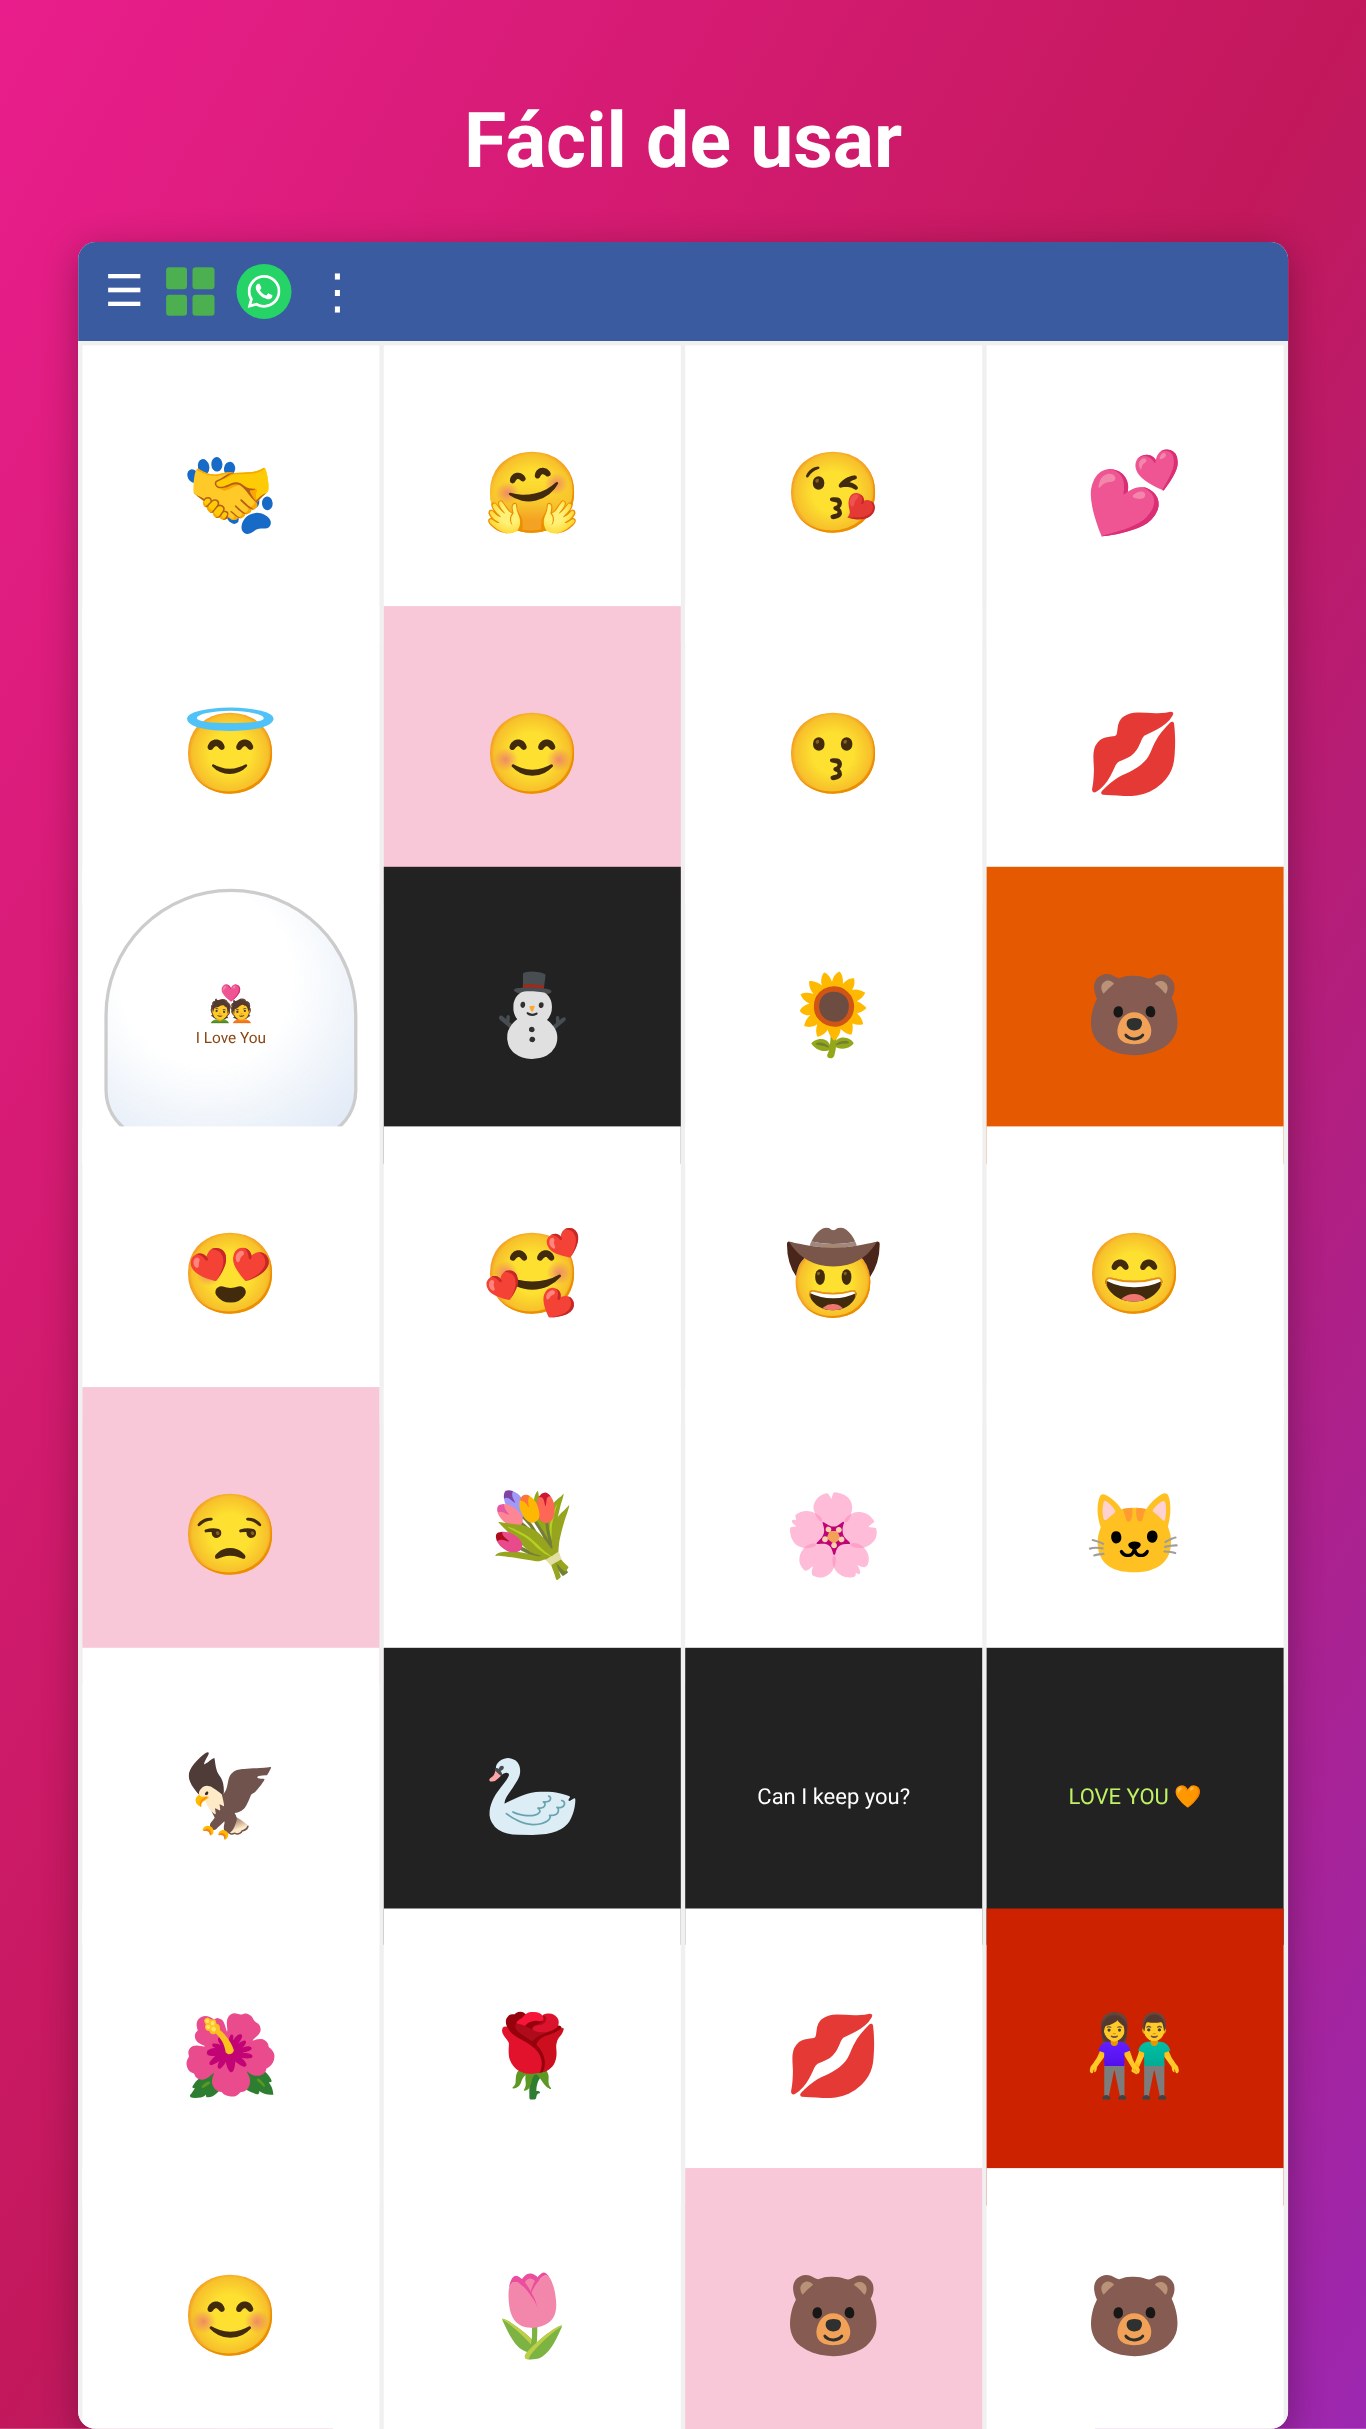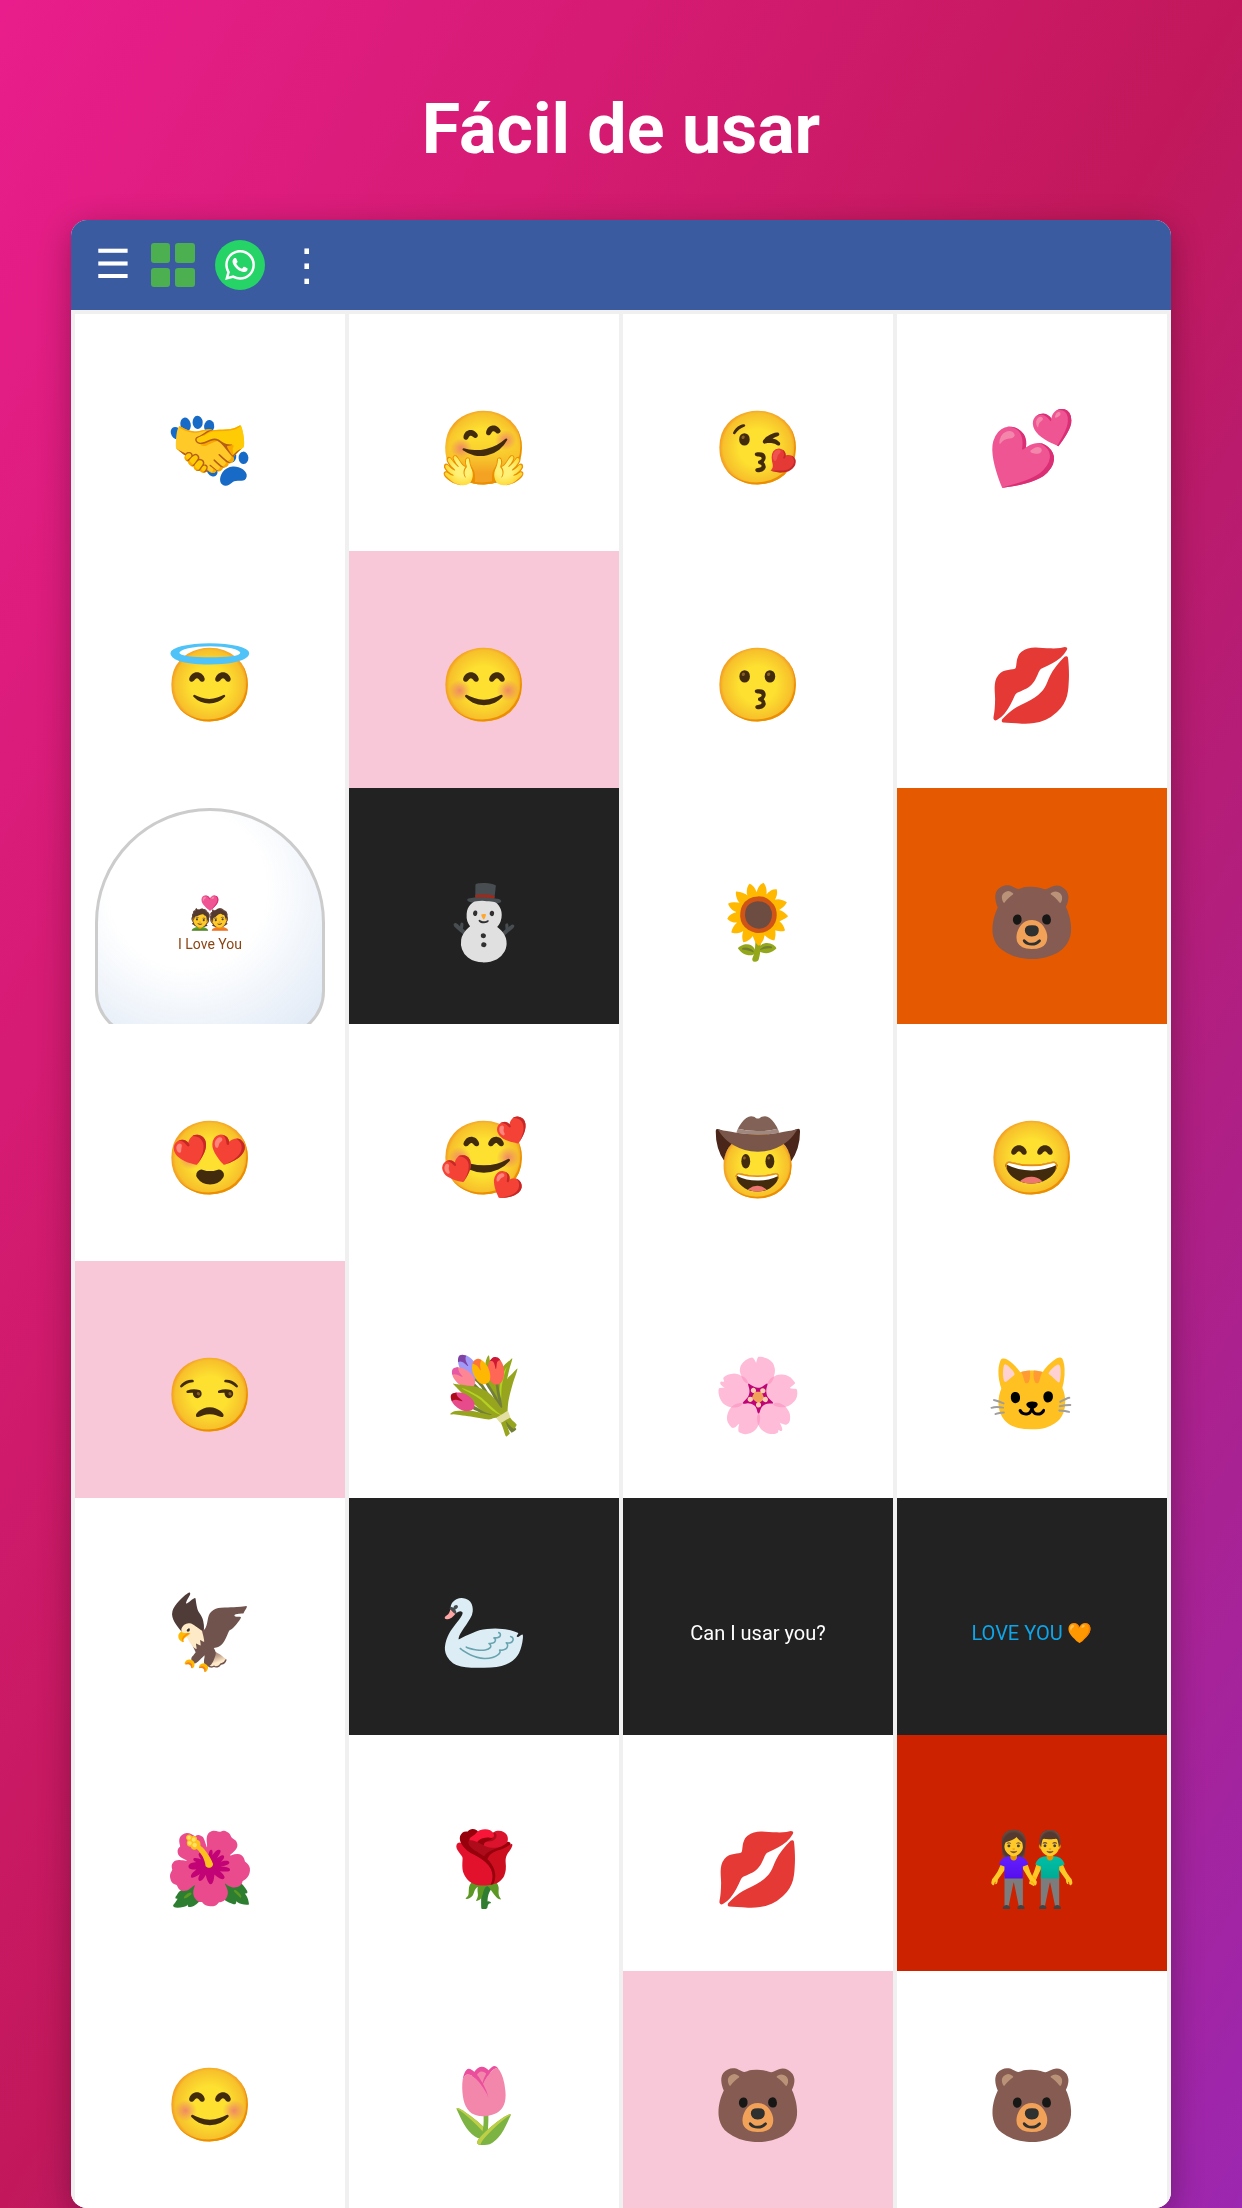--- a/index.html
+++ b/index.html
@@ -253,24 +253,24 @@
       <span class="sticker-emoji">🐱</span>
     </div>
 
     <div class="sticker-cell">
       <span class="sticker-emoji">🦅</span>
     </div>
     <div class="sticker-cell dark-bg">
       <span class="sticker-emoji">🦢</span>
     </div>
     <div class="sticker-cell dark-bg">
-      <span style="color:white;font-size:20px;text-align:center;padding:6px;">Can I usar you?</span>
-    </div>
-    <div class="sticker-cell dark-bg">
-      <span style="color:#0ea5e9;font-size:20px;text-align:center;padding:6px;">LOVE YOU 🧡</span>
+      <span style="color:white;font-size:20px;text-align:center;padding:6px;">Can I keep you?</span>
+    </div>
+    <div class="sticker-cell dark-bg">
+      <span style="color:#bef264;font-size:20px;text-align:center;padding:6px;">LOVE YOU 🧡</span>
     </div>
 
     <div class="sticker-cell">
       <span class="sticker-emoji">🌺</span>
     </div>
     <div class="sticker-cell">
       <span class="sticker-emoji">🌹</span>
     </div>
     <div class="sticker-cell">
       <span class="sticker-emoji">💋</span>

